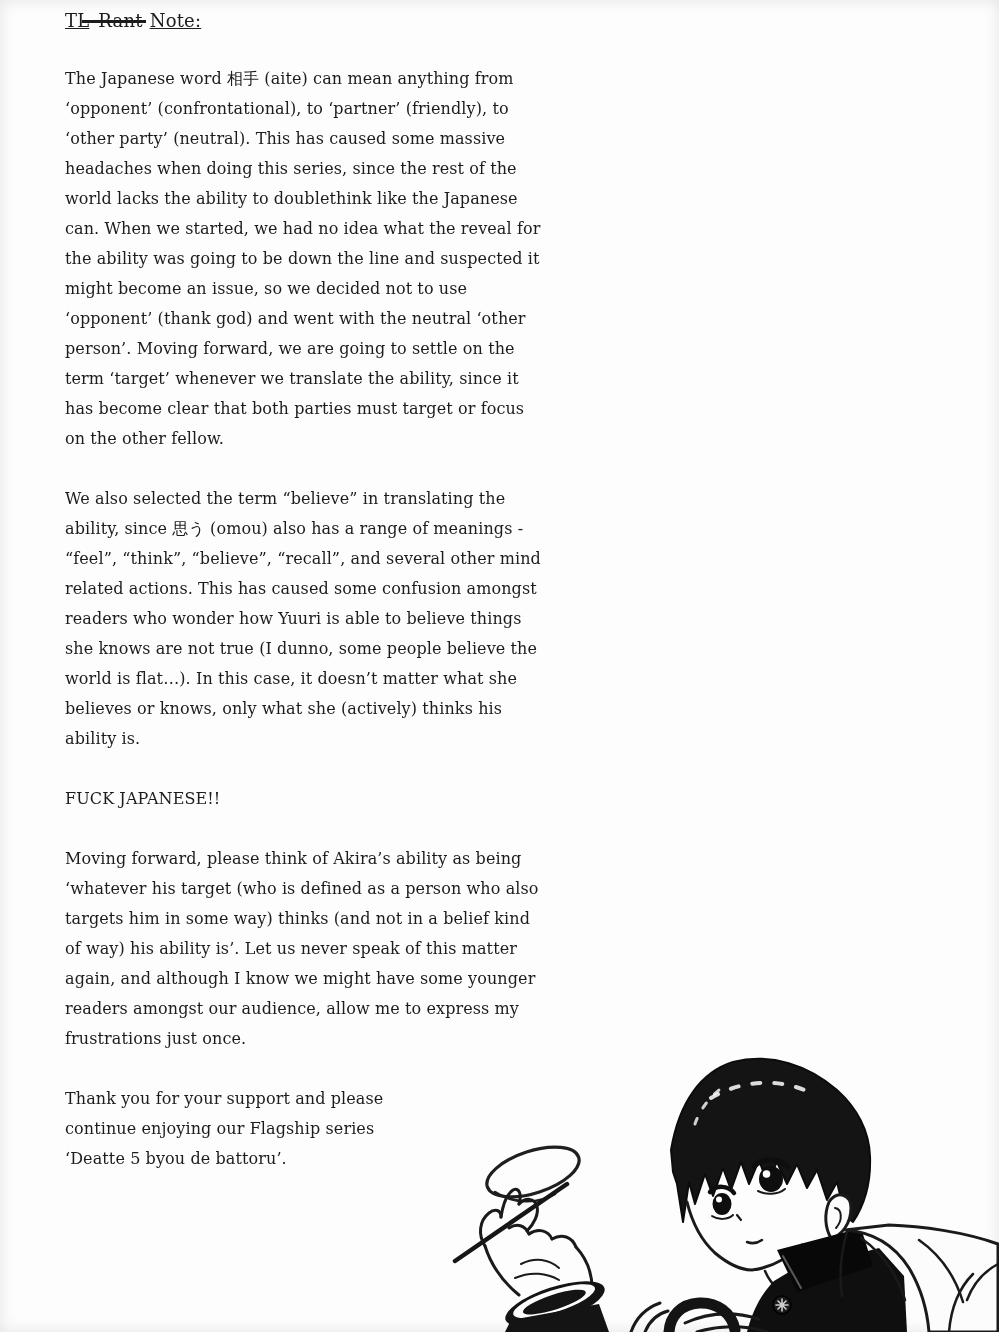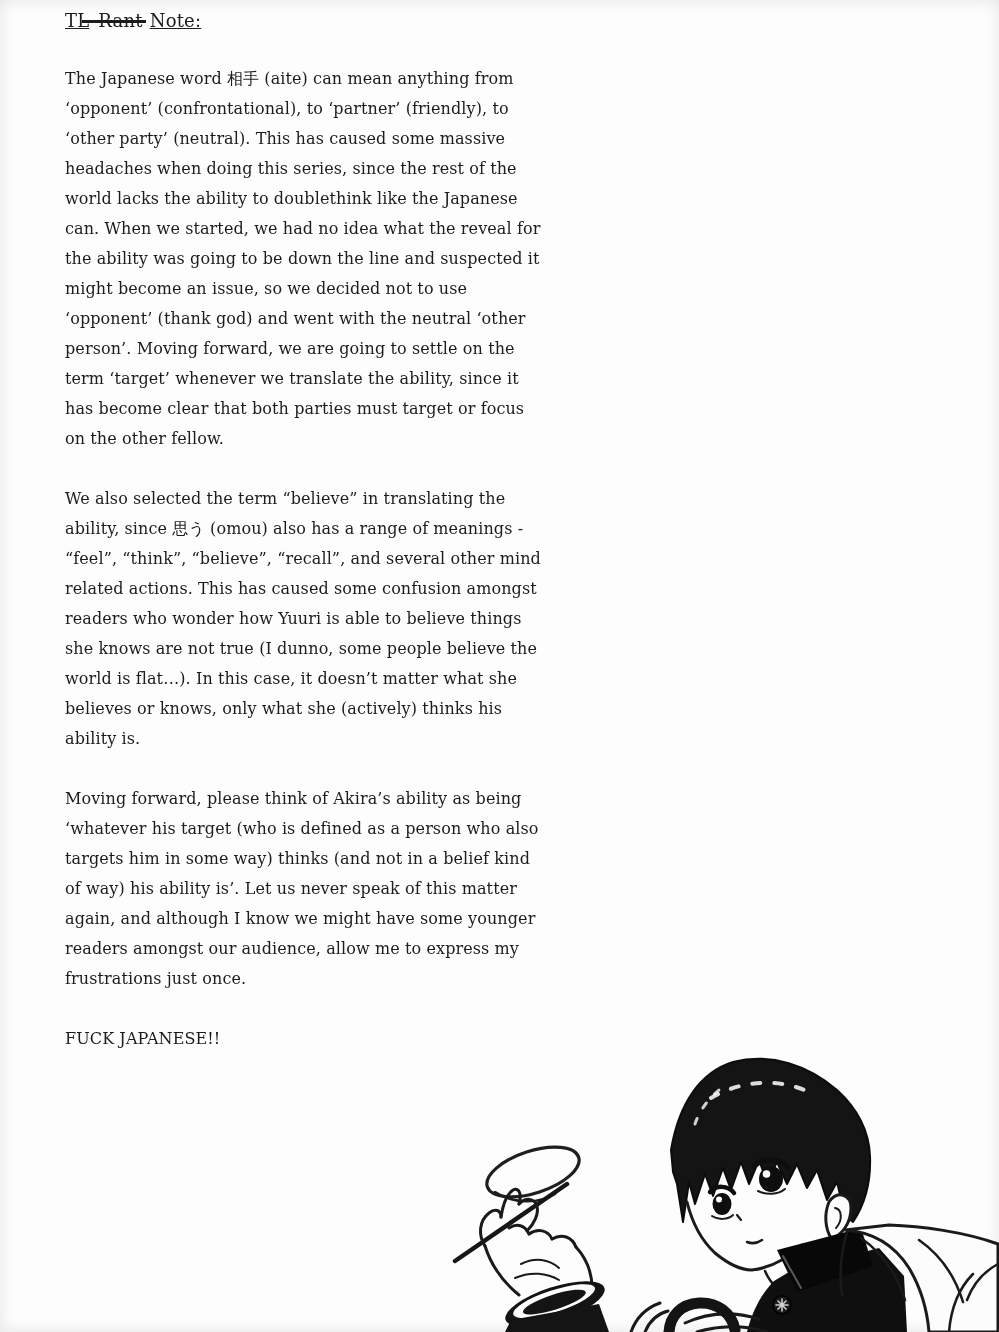--- a/index.html
+++ b/index.html
@@ -59,28 +59,31 @@
 on the other fellow.</div>
     <div class="para">We also selected the term “believe” in translating the
 ability, since 思う (omou) also has a range of meanings -
 “feel”, “think”, “believe”, “recall”, and several other mind
 related actions. This has caused some confusion amongst
 readers who wonder how Yuuri is able to believe things
 she knows are not true (I dunno, some people believe the
 world is flat…). In this case, it doesn’t matter what she
 believes or knows, only what she (actively) thinks his
 ability is.</div>
+    <div class="para">FUCK JAPANESE!!</div>
     <div class="para">Moving forward, please think of Akira’s ability as being
 ‘whatever his target (who is defined as a person who also
 targets him in some way) thinks (and not in a belief kind
 of way) his ability is’. Let us never speak of this matter
 again, and although I know we might have some younger
 readers amongst our audience, allow me to express my
 frustrations just once.</div>
-    <div class="para">FUCK JAPANESE!!</div>
+    <div class="para">Thank you for your support and please
+continue enjoying our Flagship series
+‘Deatte 5 byou de battoru’.</div>
   </div>
 
   <svg class="illustration" width="550" height="300" viewBox="0 0 550 300" stroke-linecap="round" stroke-linejoin="round">
 
     <path d="M 230 110 L 420 110 L 414 196 L 360 224 L 303 239 L 258 214 L 238 172 Z" fill="#fdfdfd" stroke="none"></path>
 
     <path d="M 222 118
              C 230 70 252 40 284 30
              C 322 20 360 34 388 58
              C 410 78 420 100 421 124

